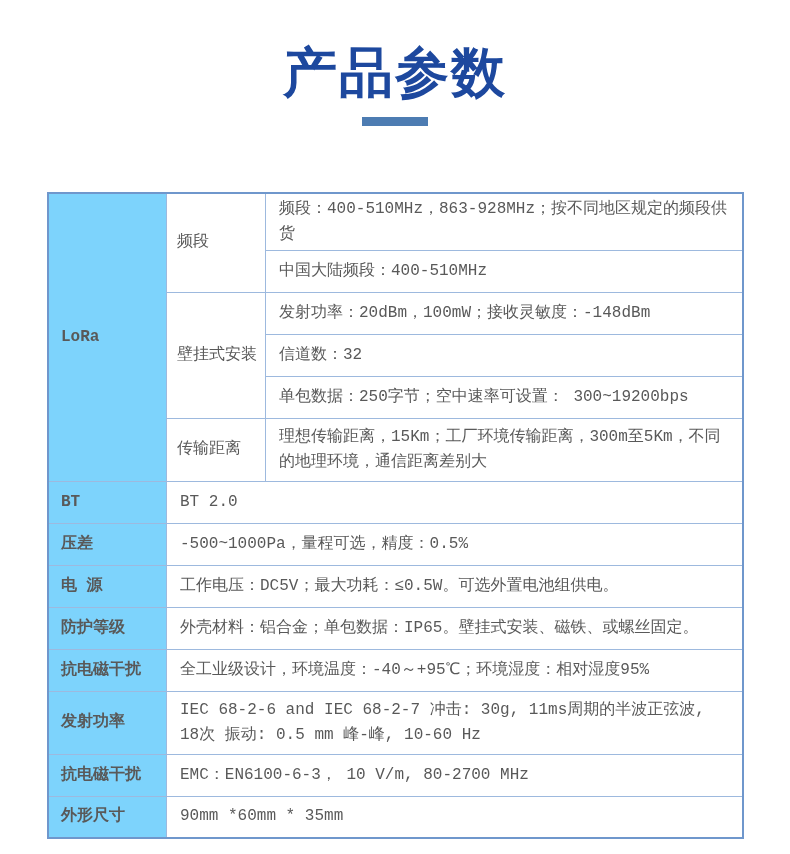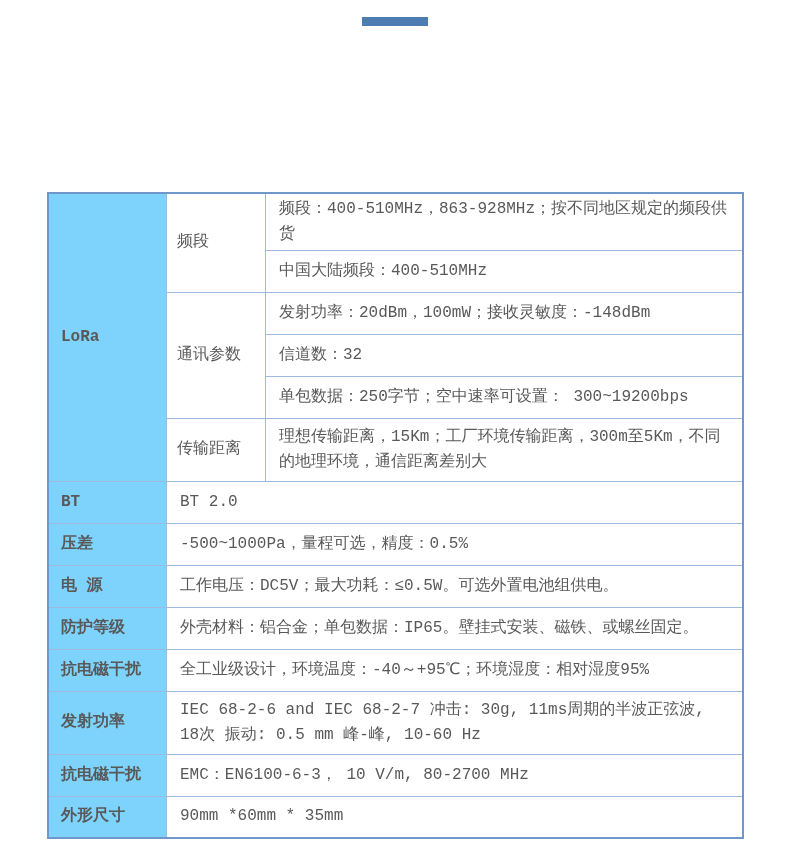--- a/index.html
+++ b/index.html
@@ -63,36 +63,37 @@
   td.val {
     padding: 3px 12px 3px 13px;
   }
   tr.h42 { height: 42px; }
   tr.tall { height: 63px; }
 </style>
 </head>
 <body>
 
 <div class="title-block">
+  <h1 class="page-title">产品参数</h1>
   <div class="title-underline"></div>
 </div>
 
 <div class="table-wrap">
   <table class="spec">
     <tbody>
       <tr class="h42">
         <td class="label" rowspan="6">LoRa</td>
         <td class="sub" rowspan="2">频段</td>
         <td class="val">频段：400-510MHz，863-928MHz；按不同地区规定的频段供货</td>
       </tr>
       <tr class="h42">
         <td class="val">中国大陆频段：400-510MHz</td>
       </tr>
       <tr class="h42">
-        <td class="sub" rowspan="3">通讯参数</td>
+        <td class="sub" rowspan="3">壁挂式安装</td>
         <td class="val">发射功率：20dBm，100mW；接收灵敏度：-148dBm</td>
       </tr>
       <tr class="h42">
         <td class="val">信道数：32</td>
       </tr>
       <tr class="h42">
         <td class="val">单包数据：250字节；空中速率可设置： 300~19200bps</td>
       </tr>
       <tr class="tall">
         <td class="sub">传输距离</td>

